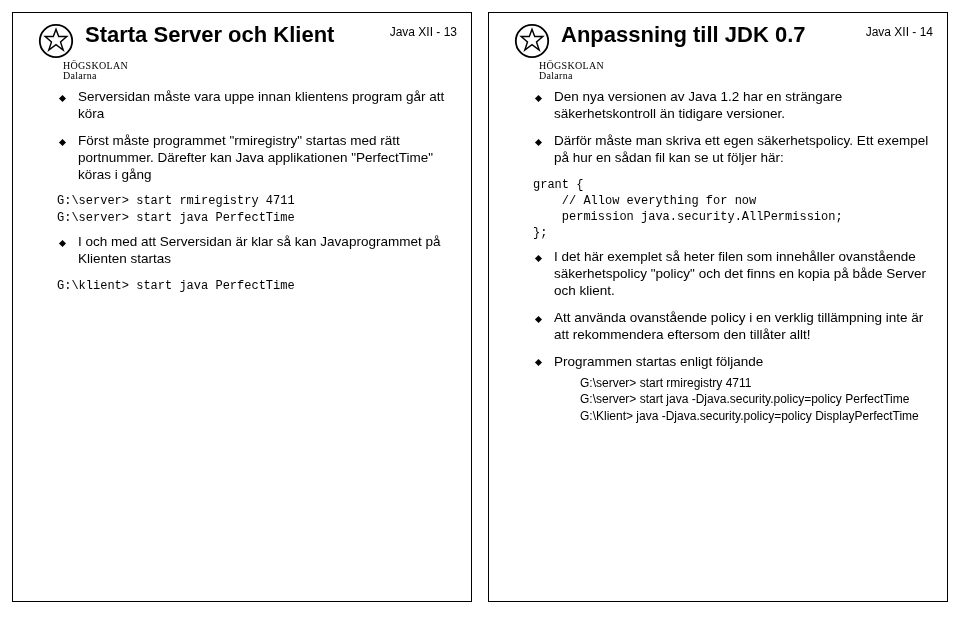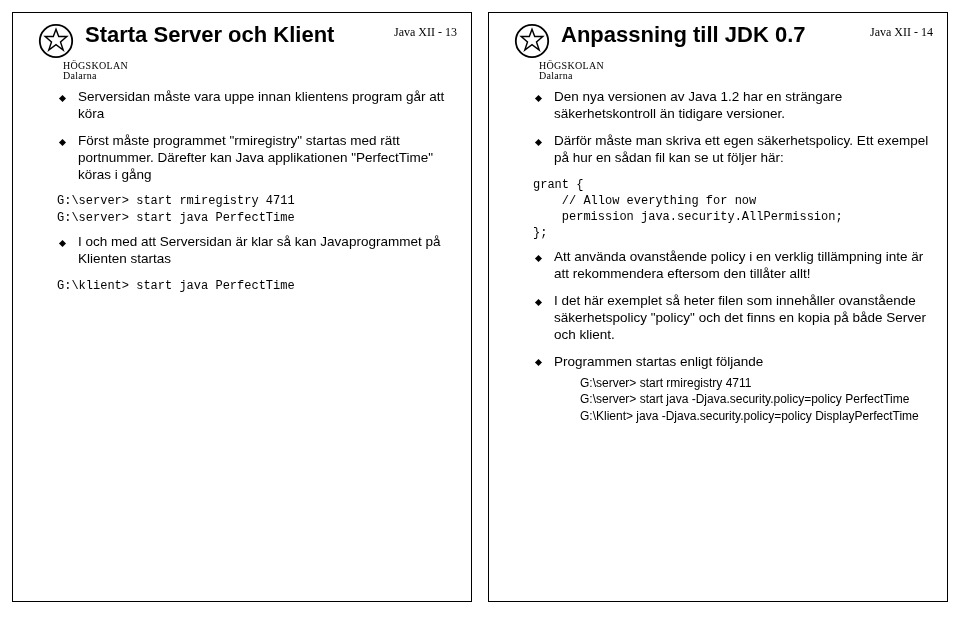--- a/index.html
+++ b/index.html
@@ -51,21 +51,21 @@
     flex: 1;
     text-align: left;
   }
   .title {
     font-family: "Trebuchet MS","Comic Sans MS",cursive,sans-serif;
     font-size: 22px;
     font-weight: bold;
     line-height: 1.1;
   }
   .pg {
-    font-family: Liberation Serif, serif;
+    font-family: Liberation Sans, sans-serif;
     font-size: 12px;
     white-space: nowrap;
     padding-top: 2px;
   }
   .body { font-size: 13.5px; line-height: 1.25; }
   ul.top { margin: 0 0 10px 0; padding-left: 18px; }
   ul.top > li { margin-bottom: 10px; list-style: none; position: relative; padding-left: 8px; margin-left: 25px;}
   ul.top > li::before {
     content: "";
     position: absolute;
@@ -152,22 +152,22 @@
     <div class="body">
       <ul class="top">
         <li>Den nya versionen av Java 1.2 har en strängare säkerhetskontroll än tidigare versioner.</li>
         <li>Därför måste man skriva ett egen säkerhetspolicy. Ett exempel på hur en sådan fil kan se ut följer här:</li>
       </ul>
       <div class="code">grant {
     // Allow everything for now
     permission java.security.AllPermission;
 };</div>
       <ul class="top">
+        <li>I det här exemplet så heter filen som innehåller ovanstående säkerhetspolicy "policy" och det finns en kopia på både Server och klient.</li>
         <li>Att använda ovanstående policy i en verklig tillämpning inte är att rekommendera eftersom den tillåter allt!</li>
-        <li>I det här exemplet så heter filen som innehåller ovanstående säkerhetspolicy "policy" och det finns en kopia på både Server och klient.</li>
         <li>
           <span>Programmen startas enligt följande</span>
           <div class="sublist">
             <div>G:\server&gt; start rmiregistry 4711</div>
             <div>G:\server&gt; start java -Djava.security.policy=policy PerfectTime</div>
             <div>G:\Klient&gt; java -Djava.security.policy=policy DisplayPerfectTime</div>
           </div>
         </li>
       </ul>
     </div>

